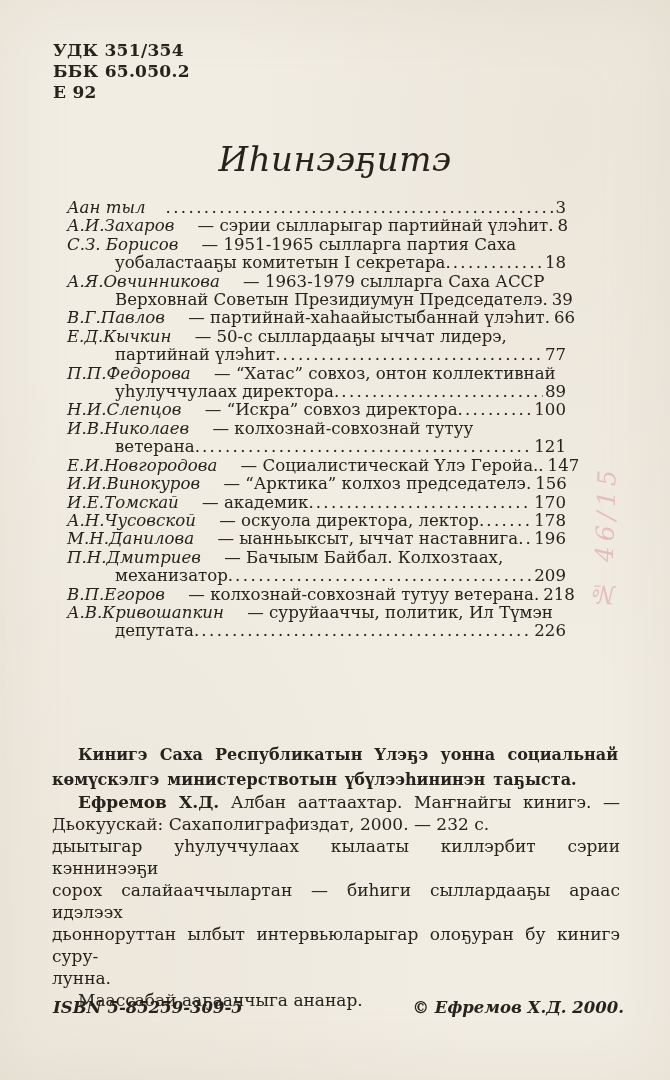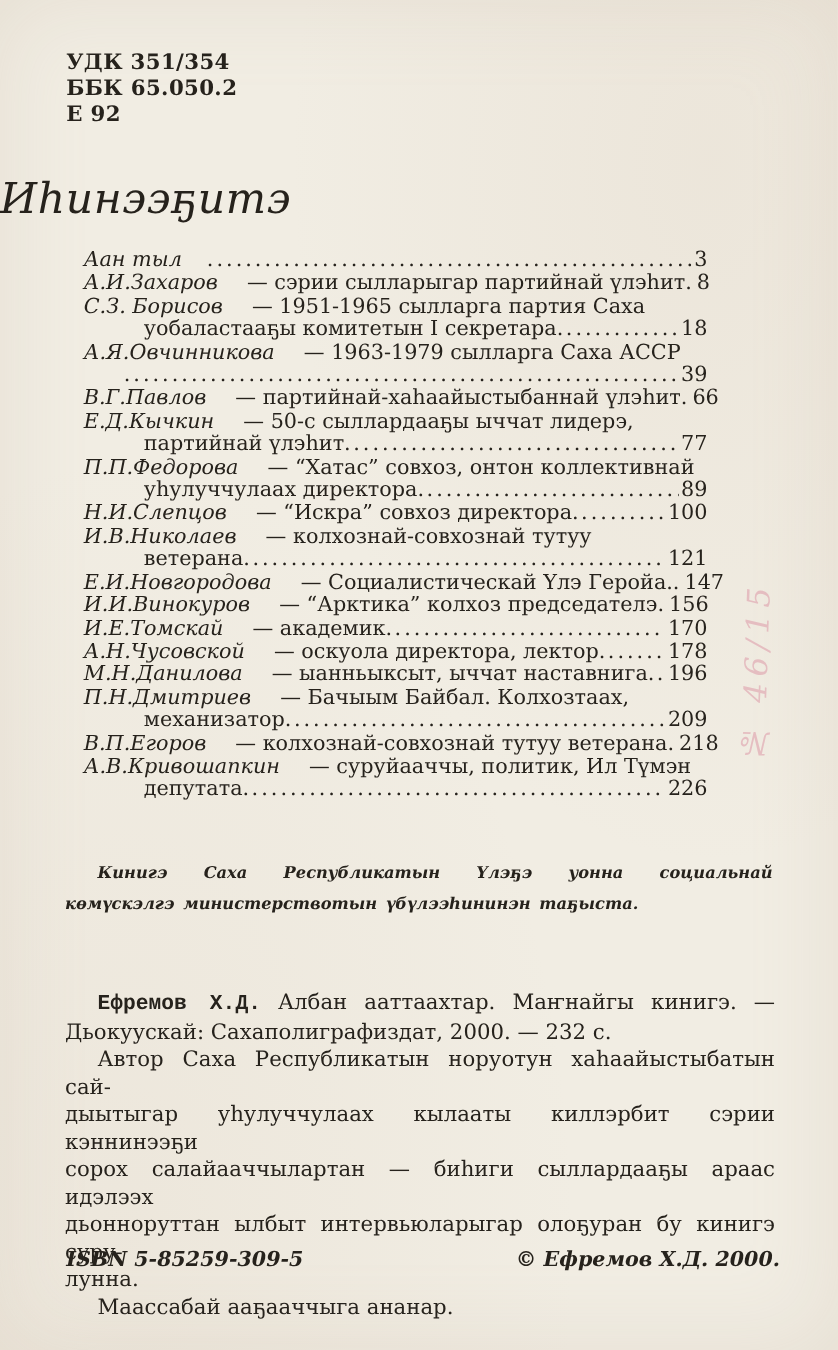--- a/index.html
+++ b/index.html
@@ -9,40 +9,40 @@
     color:var(--ink,#26221c);
     background:
       radial-gradient(ellipse at 85% 12%, rgba(205,185,165,.14), transparent 42%),
       radial-gradient(ellipse at 15% 92%, rgba(205,185,165,.12), transparent 45%),
       var(--paper,#f1ede3);
     box-shadow: inset 0 0 70px rgba(188,172,148,.20);
   }
   
   .codes{position:absolute;left:53px;top:40px;font-weight:bold;font-size:17px;line-height:21px;letter-spacing:.3px;}
   
-  .title{position:absolute;left:0;right:0;top:139px;text-align:left;font-style:italic;font-size:34px;letter-spacing:.5px;}
+  .title{position:absolute;left:0;right:0;top:139px;text-align:center;font-style:italic;font-size:34px;letter-spacing:.5px;}
   
   .toc{position:absolute;left:67px;top:199px;width:499px;font-size:16.6px;line-height:18.4px;}
   .toc-line{display:flex;align-items:flex-end;}
   .toc-line.indent{padding-left:30px;}
   .toc-name{font-style:italic;white-space:pre;}
   .toc-text{white-space:pre;padding-left:18px;}
   .dots{flex:1 1 4px;min-width:0;overflow:hidden;white-space:nowrap;letter-spacing:2.4px;margin:0 2px;}
   .dots::after{content:"..........................................................................................";}
   .pg{white-space:pre;}
   
-  .annotation{position:absolute;left:52px;top:686px;width:566px;font-style:italic;font-weight:bold;font-size:13px;line-height:25px;}
+  .annotation{position:absolute;left:52px;top:742px;width:566px;font-weight:bold;font-size:16px;line-height:25px;}
   .annotation .l1{text-indent:26px;text-align:justify;text-align-last:justify;}
   .annotation .l2{word-spacing:2.5px;}
   
   .block{position:absolute;left:52px;top:791px;width:568px;font-size:17px;line-height:22px;}
   .pline{min-height:22px;}
   .pline.j{text-align:justify;text-align-last:justify;}
   .pline.ind{text-indent:26px;}
-  .author{font-weight:bold;font-family:Liberation Mono, monospace;}
+  .author{font-weight:bold;}
   .dedication{text-indent:26px;}
   
   .footer{position:absolute;left:53px;right:46px;top:998px;display:flex;justify-content:space-between;font-weight:bold;font-size:16.5px;font-style:italic;}
   
   .hand{
     position:absolute;left:592px;top:384px;height:225px;
     writing-mode:vertical-rl;transform:rotate(182deg);
     font-style:italic;font-size:25px;letter-spacing:5px;
     color:var(--stamp-pink,#e2a7b2);opacity:.55;
   }
@@ -88,20 +88,21 @@
     </div>
 
     <div class="toc-line">
       <span class="toc-name">А.Я.Овчинникова</span>
       <span class="toc-text"> — 1963-1979 сылларга Саха АССР</span>
 
     </div>
 
     <div class="toc-line indent">
       <span class="toc-name"></span>
+      <span class="toc-text">Верховнай Советын Президиумун Председателэ.</span>
       <span class="dots"></span>
       <span class="pg">39</span>
     </div>
 
     <div class="toc-line">
       <span class="toc-name">В.Г.Павлов</span>
       <span class="toc-text"> — партийнай-хаһаайыстыбаннай үлэһит.</span>
       <span class="dots"></span>
       <span class="pg">66</span>
     </div>
@@ -227,21 +228,20 @@
   <div class="l2">көмүскэлгэ министерствотын үбүлээһининэн таҕыста.</div>
 </div>
 
 <div class="block">
   <div class="bib">
     <div class="pline j ind"><span class="author">Ефремов Х.Д.</span> <span>Албан ааттаахтар. Маҥнайгы кинигэ. —</span></div>
     <div class="pline">Дьокуускай: Сахаполиграфиздат, 2000. — 232 с.</div>
   </div>
   <div>
 
-      <div class="pline j ind">Автор Саха Республикатын норуотун хаһаайыстыбатын сай-</div>
 
       <div class="pline j">дыытыгар уһулуччулаах кылааты киллэрбит сэрии кэннинээҕи</div>
 
       <div class="pline j">сорох салайааччылартан — биһиги сыллардааҕы араас идэлээх</div>
 
       <div class="pline j">дьонноруттан ылбыт интервьюларыгар олоҕуран бу кинигэ суру-</div>
 
       <div class="pline">лунна.</div>
     </div>
   <div class="pline dedication">Маассабай ааҕааччыга ананар.</div>

